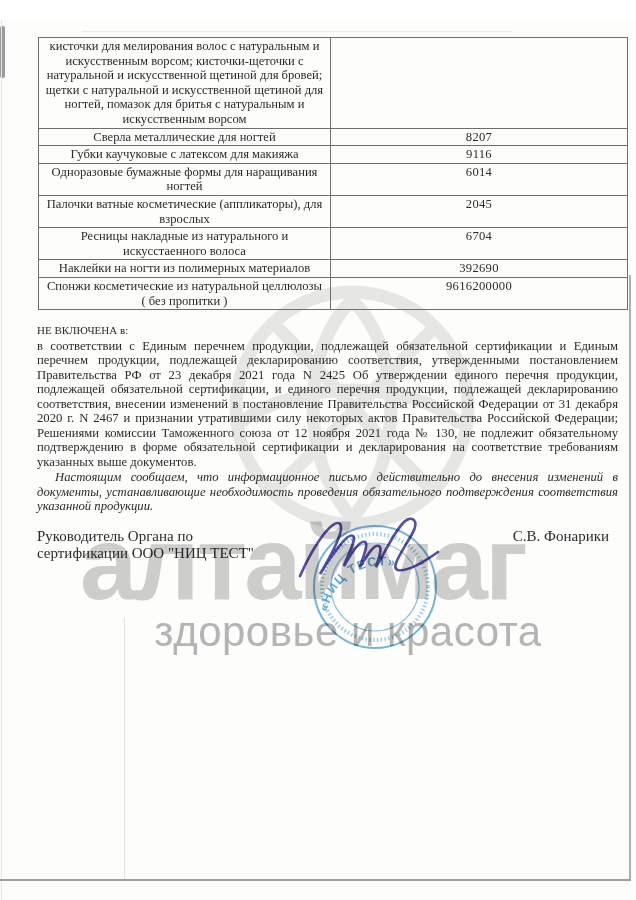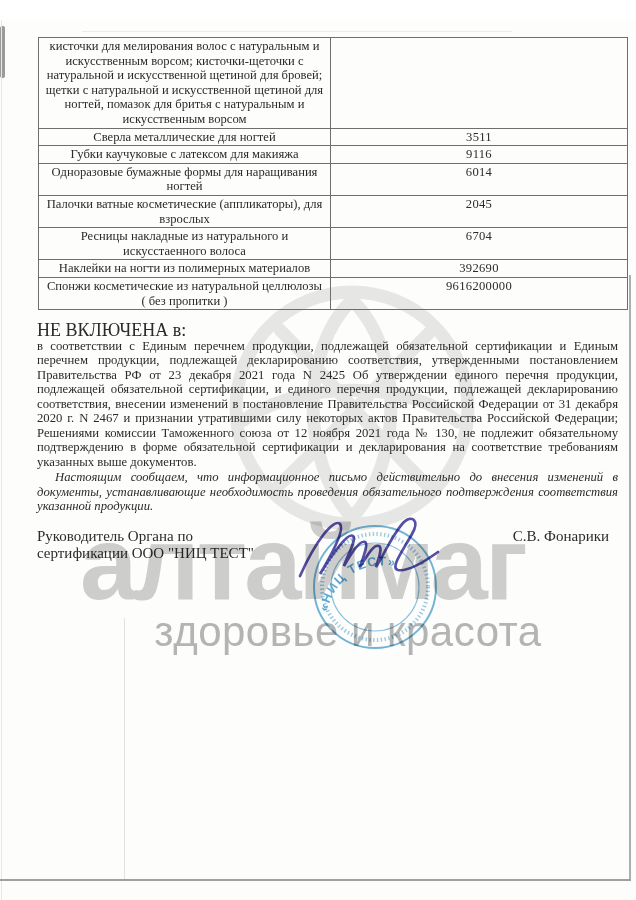--- a/index.html
+++ b/index.html
@@ -20,21 +20,21 @@
     border:1px solid #6e6e6e; padding:1px 6px; vertical-align:top;
     text-align:center; color:#2b2b2b;
   }
   .tbl col.c1{width:292px;} .tbl col.c2{width:297px;}
   .tbl td.code{letter-spacing:.3px;}
   
   .textblock{
     position:absolute; left:37px; top:303px; width:581px;
     font-size:12.7px; line-height:14.5px; color:#2b2b2b;
   }
-  .textblock .heading{margin:0 0 1px 0; font-weight:normal; font-size:18px;}
+  .textblock .heading{margin:0 0 1px 0; font-weight:normal; font-size:11px;}
   .textblock p{margin:0; text-align:justify;}
   .textblock p.indent{text-indent:18px; margin-top:1px;font-style:italic;}
   
   .sigrow{
     position:absolute; left:37px; top:508px; width:572px;
     display:flex; justify-content:space-between; align-items:flex-start;
     font-size:15px; line-height:16.5px; color:#2b2b2b;
   }
   .sigrow .title{white-space:pre-line;}
   
@@ -78,21 +78,21 @@
         <col class="c1">
         <col class="c2">
       </colgroup>
     <tbody>
       <tr>
         <td>кисточки для мелирования волос с натуральным и искусственным ворсом; кисточки-щеточки с натуральной и искусственной щетиной для бровей; щетки с натуральной и искусственной щетиной для ногтей, помазок для бритья с натуральным и искусственным ворсом</td>
         <td class="code"></td>
       </tr>
       <tr>
         <td>Сверла металлические для ногтей</td>
-        <td class="code">3511</td>
+        <td class="code">8207</td>
       </tr>
       <tr>
         <td>Губки каучуковые с латексом для макияжа</td>
         <td class="code">9116</td>
       </tr>
       <tr>
         <td>Одноразовые бумажные формы для наращивания ногтей</td>
         <td class="code">6014</td>
       </tr>
       <tr>

